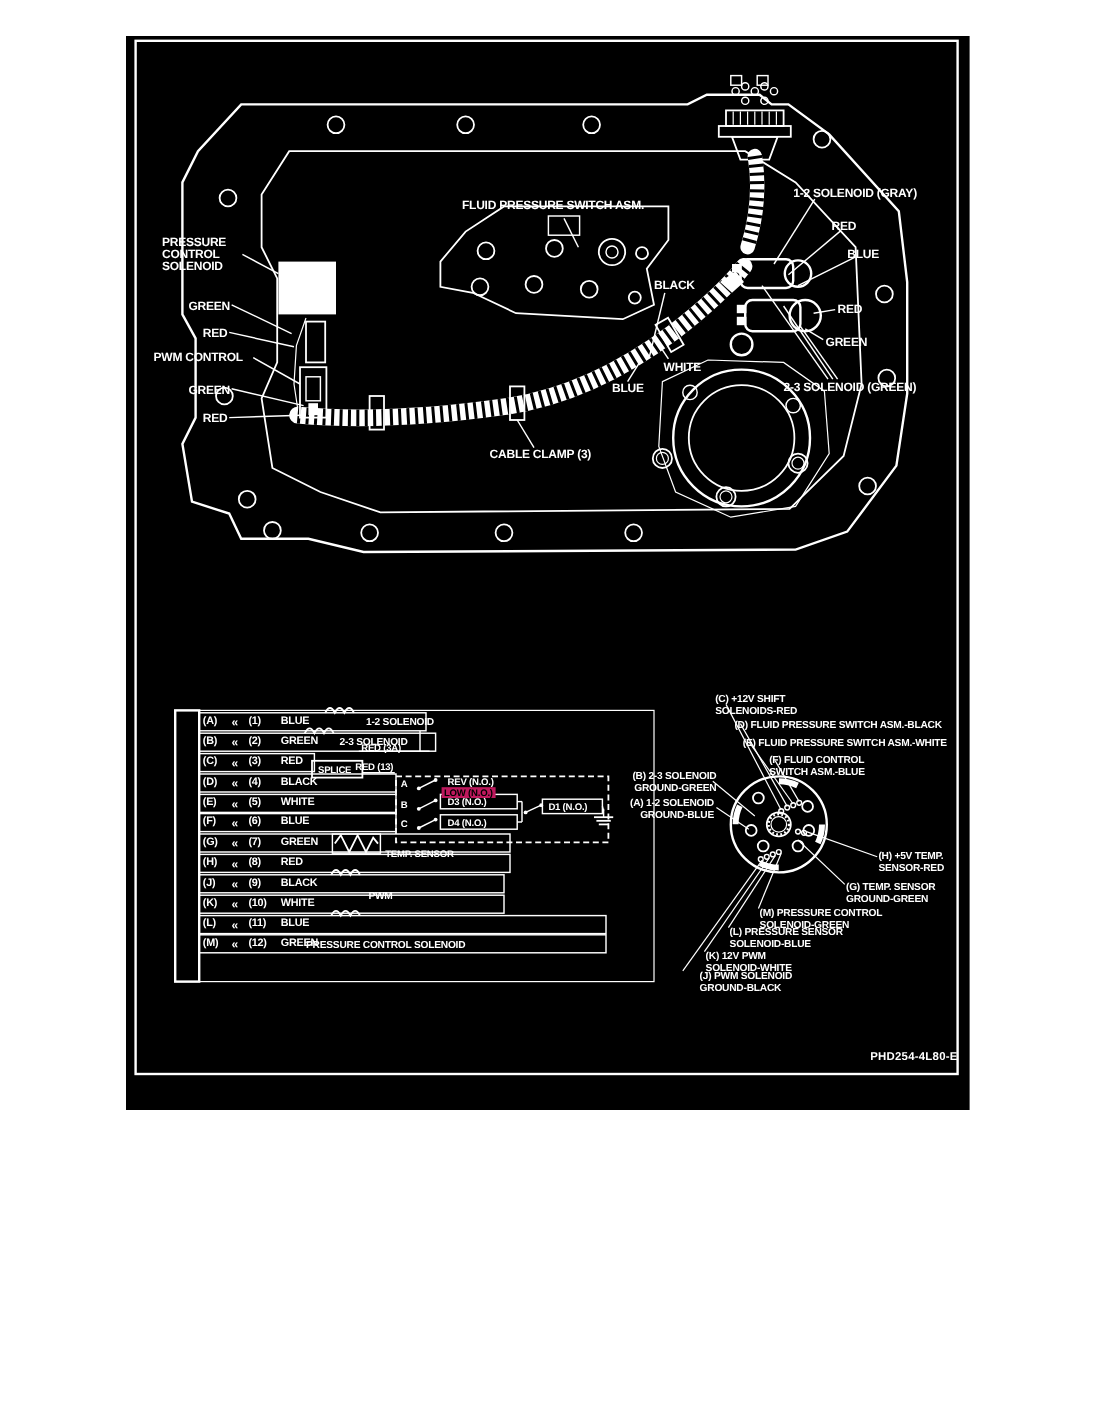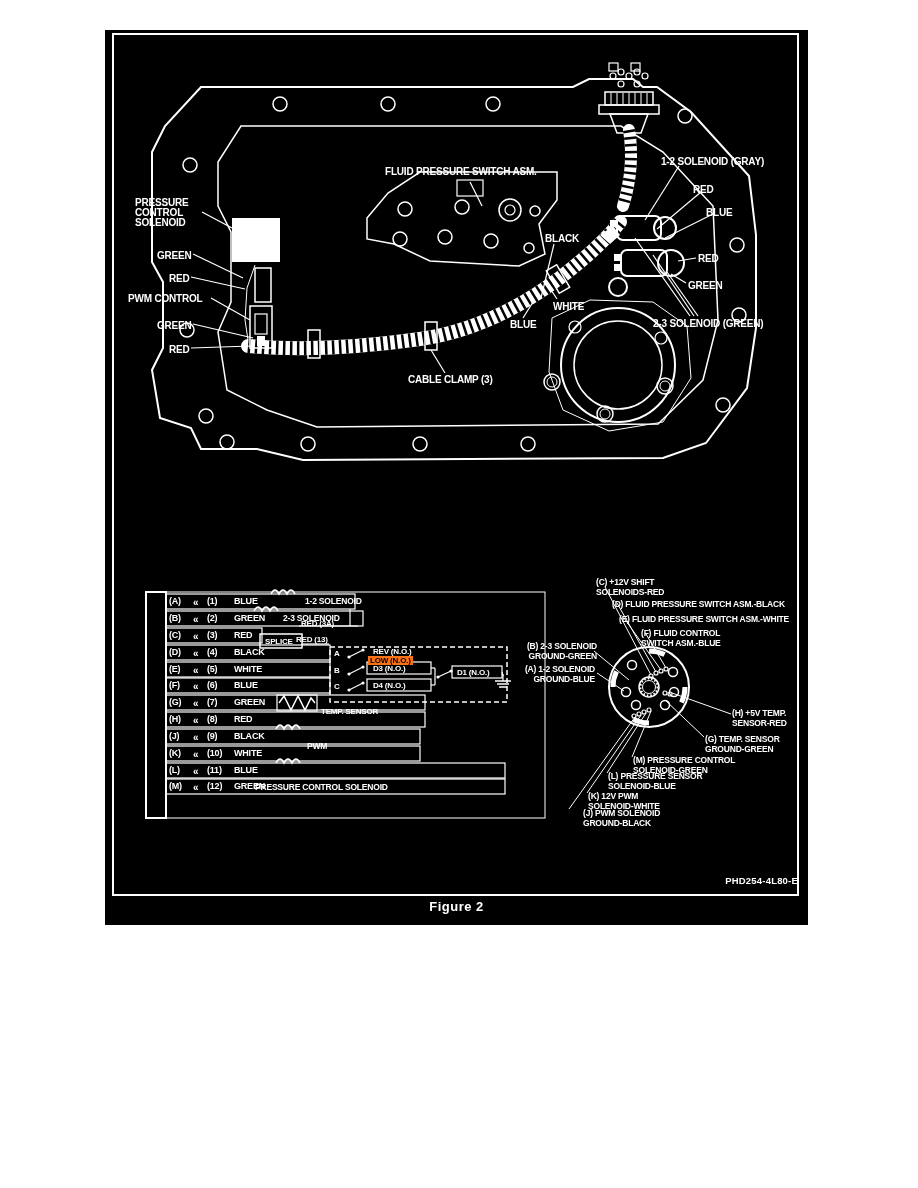--- a/index.html
+++ b/index.html
@@ -17,21 +17,21 @@
   .tubecut{stroke:#000;stroke-width:14;fill:none;stroke-dasharray:2.5 4.5;stroke-linecap:butt}
   .tubecut2{stroke:#000;stroke-width:12;fill:none;stroke-dasharray:2.5 4.5;stroke-linecap:butt}
   .tabarc{stroke:#fff;stroke-width:5;fill:none;stroke-dasharray:16 40.5}
   .dashbox{stroke:#fff;stroke-width:1.5;fill:none;stroke-dasharray:5 3}
   .lbl{position:absolute;color:#fff;font:bold 10px/1.1 "Liberation Sans",sans-serif;
        letter-spacing:-0.2px;white-space:nowrap}
   .s8{font-size:8px;line-height:1.15}
   .s85{font-size:8.5px;line-height:1.2}
   .ctr{text-align:right}
   .rt{}
-  .inv{background:#f97316;color:#000;padding:0 2px}
+  .inv{background:#be185d;color:#000;padding:0 2px}
   .rowtxt{position:absolute;left:64px;color:#fff;font:bold 9px/1 "Liberation Sans",sans-serif;
           letter-spacing:-0.2px;white-space:nowrap}
   .rowtxt .pin{display:inline-block;width:24px}
   .rowtxt .chev{display:inline-block;width:14px;position:relative;top:1.5px;font-size:10px}
   .rowtxt .num{display:inline-block;width:27px}
   .caption{position:absolute;left:0;top:869px;width:100%;text-align:center;color:#fff;
            font:bold 13px "Liberation Sans",sans-serif;letter-spacing:0.5px}
   .pn{position:absolute;right:10px;top:845px;color:#fff;
       font:bold 9.5px "Liberation Sans",sans-serif;letter-spacing:0.2px}
 </style>
@@ -352,15 +352,14 @@
     <div class="lbl s85" style="left:483px;top:761px">
         <div>(K) 12V PWM</div>
         <div>SOLENOID-WHITE</div>
       </div>
     <div class="lbl s85" style="left:478px;top:778px">
         <div>(J) PWM SOLENOID</div>
         <div>GROUND-BLACK</div>
       </div>
 
     <div class="pn">PHD254-4L80-E</div>
-    <div class="caption">Figure 2</div>
   </div>
 </div>
 
 </body></html>

